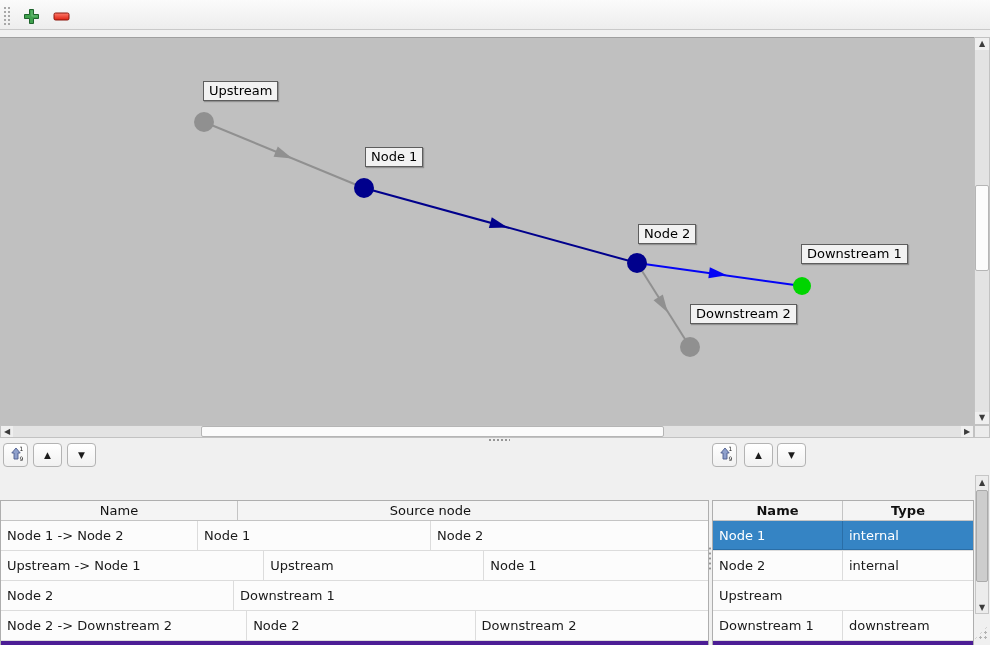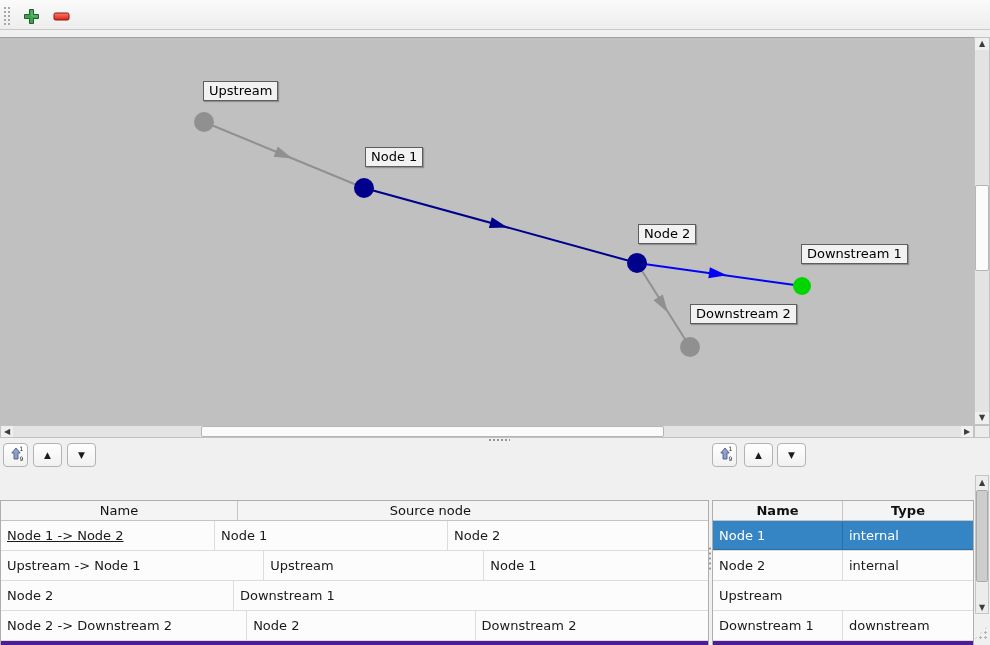--- a/index.html
+++ b/index.html
@@ -231,21 +231,21 @@
 <div class="mini-btn" style="left:777px; width:29px;">
   <span class="tri">▼</span>
 </div>
 
 <div class="table" style="left:0; width:709px;">
   <div class="thead">
     <div class="th" style="width:237px;">Name</div>
     <div class="th" style="width:233px;text-align:right;">Source node</div>
   </div>
   <div class="trow">
-    <div class="td" style="width:214px;text-decoration:underline;">Node 1 -&gt; Node 2</div>
+    <div class="td" style="width:197px;">Node 1 -&gt; Node 2</div>
     <div class="td" style="width:233px;">Node 1</div>
     <div class="td" style="width:237px;">Node 2</div>
   </div>
   <div class="trow">
     <div class="td" style="width:279px;">Upstream -&gt; Node 1</div>
     <div class="td" style="width:233px;">Upstream</div>
     <div class="td" style="width:237px;">Node 1</div>
   </div>
   <div class="trow">
     <div class="td" style="width:233px;">Node 2</div>

